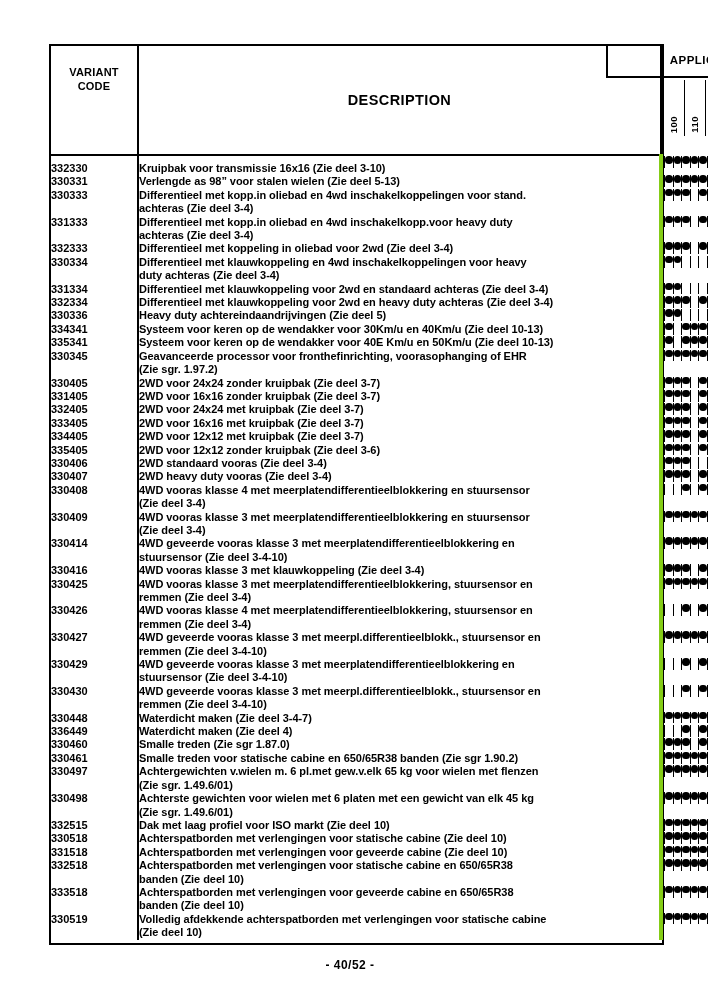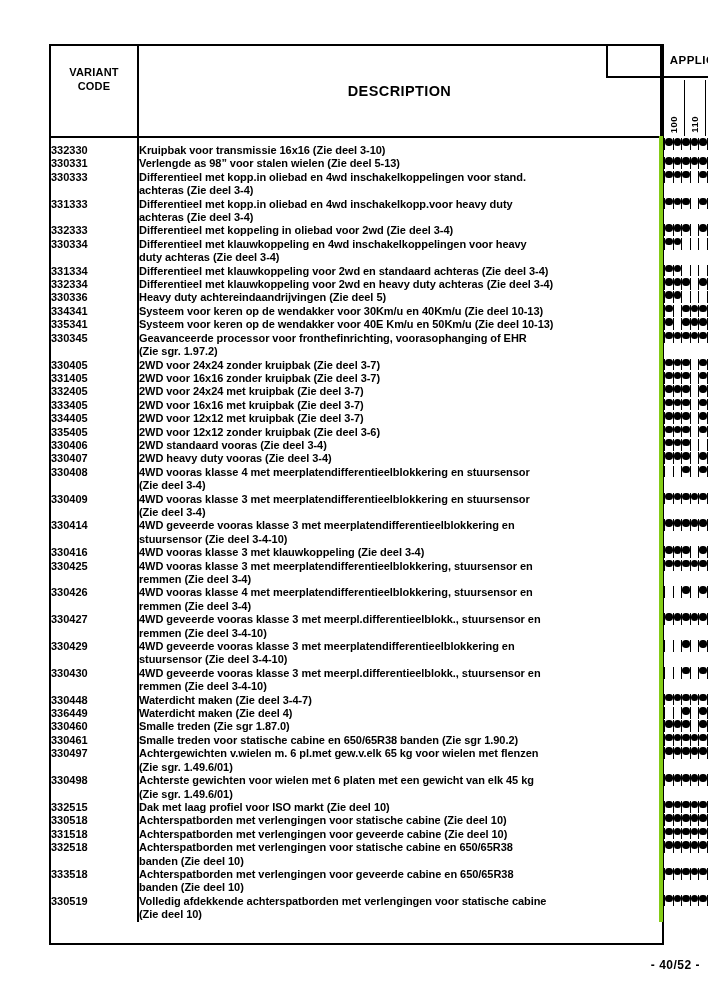--- a/index.html
+++ b/index.html
@@ -57,21 +57,21 @@
     height: 68px;
     display: flex;
     align-items: center;
     justify-content: center;
     font-size: 11px;
     font-weight: bold;
     line-height: 1.25;
     letter-spacing: 0.2px;
   }
   .hdr-desc-inner {
-    height: 90px;
+    height: 108px;
     display: flex;
     align-items: center;
     justify-content: center;
     font-size: 14.5px;
     font-weight: bold;
     letter-spacing: 0.4px;
   }
   .app-block {
     height: 88px;
     width: 152px;
@@ -166,21 +166,21 @@
   
   tr.first-body .body-code,
   tr.first-body .body-desc { padding-top: 6px; }
   tr.first-body .dotcell { padding-bottom: 2px; }
 
   .footer {
     position: absolute;
     left: 0;
     top: 958px;
     width: 700px;
-    text-align: right;
+    text-align: center;
     font-size: 12px;
     font-weight: bold;
     letter-spacing: 0.5px;
   }
 </style>
 </head>
 <body>
 
 <div id="page">
 

